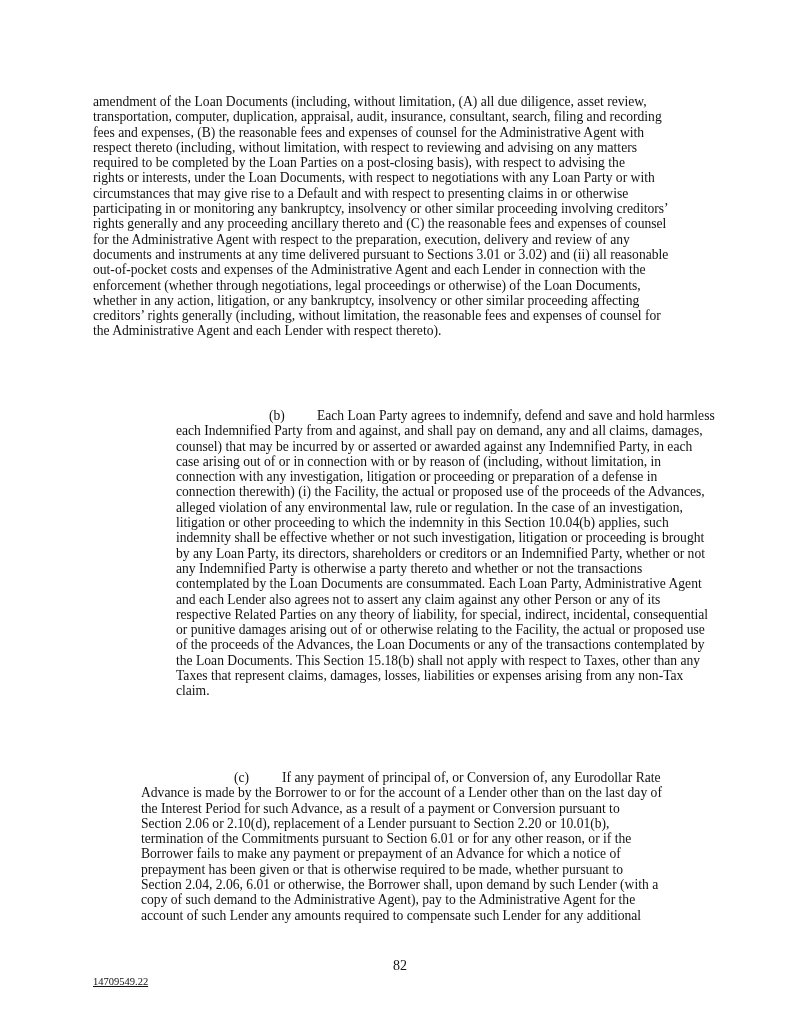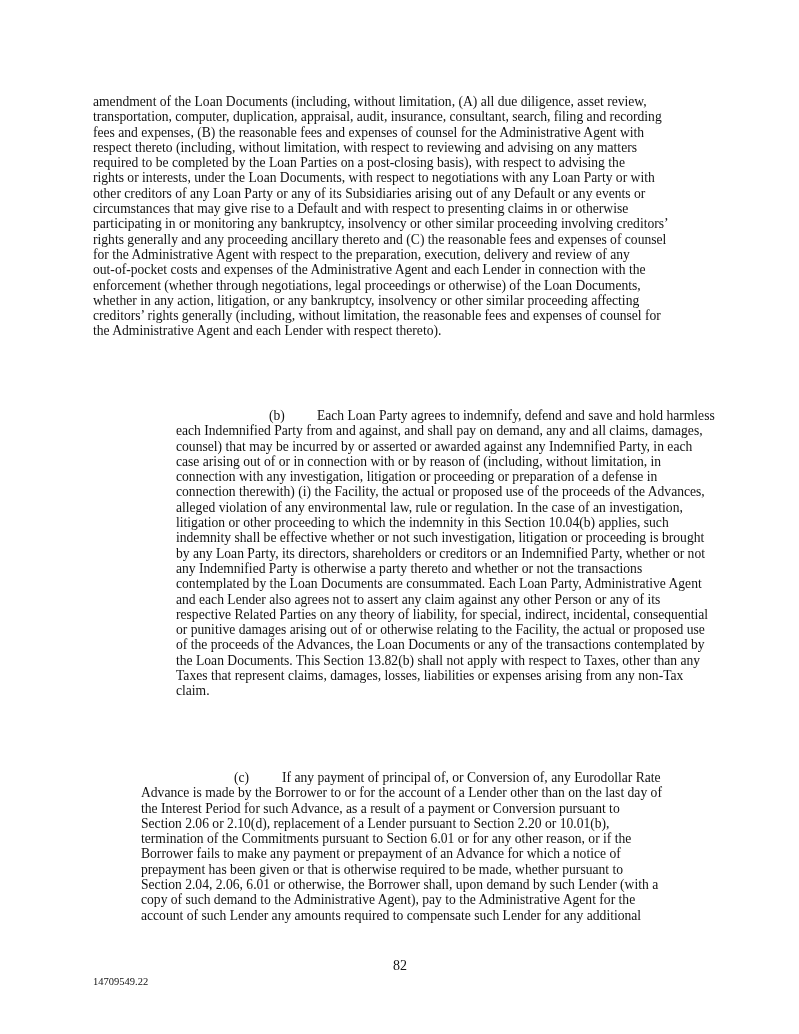--- a/index.html
+++ b/index.html
@@ -8,38 +8,38 @@
   .page { position: absolute; left: 0; top: 0; width: 799px; height: 1034px; background: #fff; }
   .para { position: absolute; font-size: 13.6px; line-height: 15.3px; white-space: nowrap; }
   .para .line { display: block; height: 15.3px; }
   #para-a { left: 93px; top: 94px; }
   #para-b { left: 141px; top: 408px; margin-left: 35px; }
   #para-c { left: 141px; top: 770px; }
   .marker { display: inline-block; }
   .first-line .indent { display: inline-block; width: 93px; }
   .first-line .marker { width: 48px; }
   .page-number { position: absolute; left: 393px; top: 958px; font-size: 14px; }
-  .doc-id { position: absolute; left: 93px; top: 976px; font-size: 10.5px; }
+  .doc-id { position: absolute; left: 93px; top: 976px; font-size: 10.5px; text-decoration: underline; }
 </style>
 </head>
 <body>
 
 <div class="page">
   <div class="para" id="para-a">
       <span class="line"><span>amendment of the Loan Documents (including, without limitation, (A) all due diligence, asset review,</span></span>
       <span class="line"><span>transportation, computer, duplication, appraisal, audit, insurance, consultant, search, filing and recording</span></span>
       <span class="line"><span>fees and expenses, (B) the reasonable fees and expenses of counsel for the Administrative Agent with</span></span>
       <span class="line"><span>respect thereto (including, without limitation, with respect to reviewing and advising on any matters</span></span>
       <span class="line"><span>required to be completed by the Loan Parties on a post-closing basis), with respect to advising the</span></span>
       <span class="line"><span>rights or interests, under the Loan Documents, with respect to negotiations with any Loan Party or with</span></span>
-      <span class="line"><span>other creditors of any Loan Party or any of its Subsidiaries arising out of any Default or any events or</span></span>
       <span class="line"><span>circumstances that may give rise to a Default and with respect to presenting claims in or otherwise</span></span>
       <span class="line"><span>participating in or monitoring any bankruptcy, insolvency or other similar proceeding involving creditors’</span></span>
       <span class="line"><span>rights generally and any proceeding ancillary thereto and (C) the reasonable fees and expenses of counsel</span></span>
       <span class="line"><span>for the Administrative Agent with respect to the preparation, execution, delivery and review of any</span></span>
+      <span class="line"><span>documents and instruments at any time delivered pursuant to Sections 3.01 or 3.02) and (ii) all reasonable</span></span>
       <span class="line"><span>out-of-pocket costs and expenses of the Administrative Agent and each Lender in connection with the</span></span>
       <span class="line"><span>enforcement (whether through negotiations, legal proceedings or otherwise) of the Loan Documents,</span></span>
       <span class="line"><span>whether in any action, litigation, or any bankruptcy, insolvency or other similar proceeding affecting</span></span>
       <span class="line"><span>creditors’ rights generally (including, without limitation, the reasonable fees and expenses of counsel for</span></span>
       <span class="line"><span>the Administrative Agent and each Lender with respect thereto).</span></span>
     </div>
   <div class="para" id="para-b">
       <span class="line first-line"><span class="indent"></span><span class="marker">(b)</span><span>Each Loan Party agrees to indemnify, defend and save and hold harmless</span></span>
       <span class="line"><span>each Indemnified Party from and against, and shall pay on demand, any and all claims, damages,</span></span>
       <span class="line"><span>counsel) that may be incurred by or asserted or awarded against any Indemnified Party, in each</span></span>
@@ -49,21 +49,21 @@
       <span class="line"><span>alleged violation of any environmental law, rule or regulation.  In the case of an investigation,</span></span>
       <span class="line"><span>litigation or other proceeding to which the indemnity in this Section 10.04(b) applies, such</span></span>
       <span class="line"><span>indemnity shall be effective whether or not such investigation, litigation or proceeding is brought</span></span>
       <span class="line"><span>by any Loan Party, its directors, shareholders or creditors or an Indemnified Party, whether or not</span></span>
       <span class="line"><span>any Indemnified Party is otherwise a party thereto and whether or not the transactions</span></span>
       <span class="line"><span>contemplated by the Loan Documents are consummated.  Each Loan Party, Administrative Agent</span></span>
       <span class="line"><span>and each Lender also agrees not to assert any claim against any other Person or any of its</span></span>
       <span class="line"><span>respective Related Parties on any theory of liability, for special, indirect, incidental, consequential</span></span>
       <span class="line"><span>or punitive damages arising out of or otherwise relating to the Facility, the actual or proposed use</span></span>
       <span class="line"><span>of the proceeds of the Advances, the Loan Documents or any of the transactions contemplated by</span></span>
-      <span class="line"><span>the Loan Documents.  This Section 13.82(b) shall not apply with respect to Taxes, other than any</span></span>
+      <span class="line"><span>the Loan Documents.  This Section 15.18(b) shall not apply with respect to Taxes, other than any</span></span>
       <span class="line"><span>Taxes that represent claims, damages, losses, liabilities or expenses arising from any non-Tax</span></span>
       <span class="line"><span>claim.</span></span>
     </div>
   <div class="para" id="para-c">
       <span class="line first-line"><span class="indent"></span><span class="marker">(c)</span><span>If any payment of principal of, or Conversion of, any Eurodollar Rate</span></span>
       <span class="line"><span>Advance is made by the Borrower to or for the account of a Lender other than on the last day of</span></span>
       <span class="line"><span>the Interest Period for such Advance, as a result of a payment or Conversion pursuant to</span></span>
       <span class="line"><span>Section 2.06 or 2.10(d), replacement of a Lender pursuant to Section 2.20 or 10.01(b),</span></span>
       <span class="line"><span>termination of the Commitments pursuant to Section 6.01 or for any other reason, or if the</span></span>
       <span class="line"><span>Borrower fails to make any payment or prepayment of an Advance for which a notice of</span></span>

